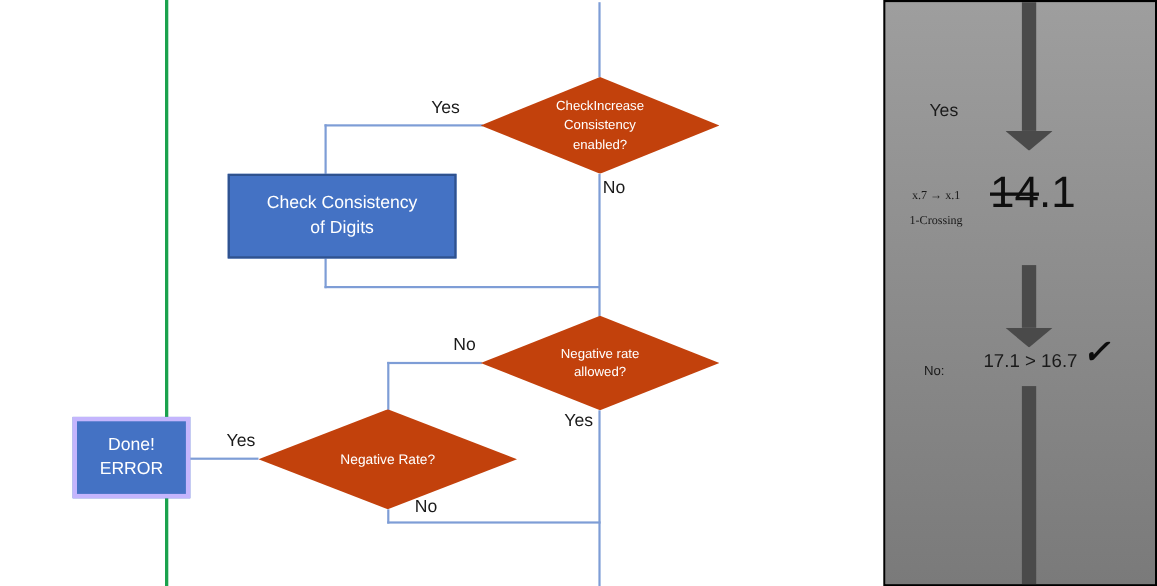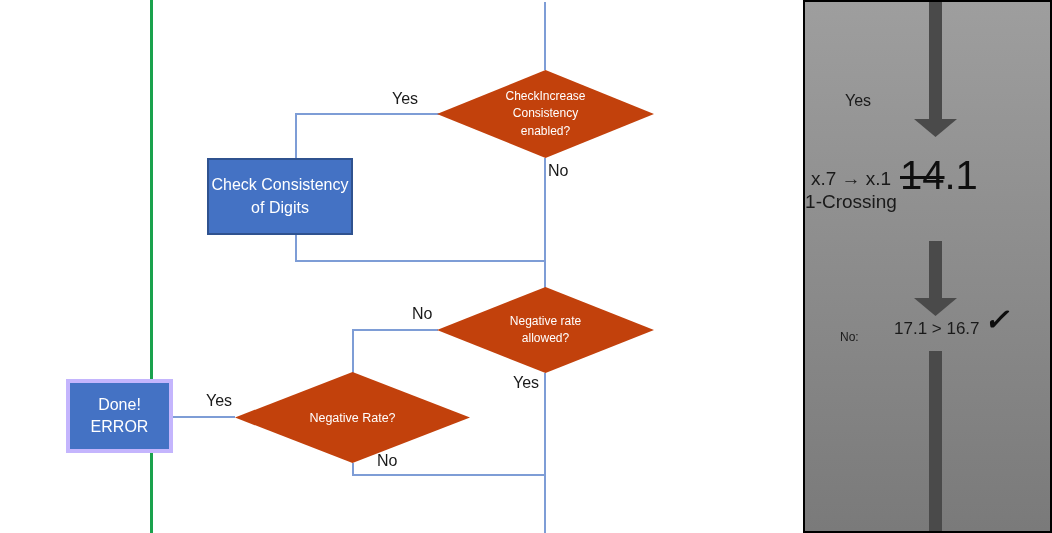--- a/index.html
+++ b/index.html
@@ -28,21 +28,21 @@
     position: absolute; background: #c2410c;
     clip-path: polygon(50% 0, 100% 50%, 50% 100%, 0 50%);
     display: flex; align-items: center; justify-content: center;
     text-align: center; color: #ffffff;
   }
   .d1 { left: 437px; top: 70px;  width: 217px; height: 88px; font-size: 12px; line-height: 1.45; }
   .d2 { left: 437px; top: 287px; width: 217px; height: 86px; font-size: 12px; line-height: 1.45; }
   .d3 { left: 235px; top: 372px; width: 235px; height: 91px; font-size: 12.5px; }
 
   .proc {
-    position: absolute; left: 207px; top: 158px; width: 146px; height: 77px;
+    position: absolute; left: 207px; top: 158px; width: 208px; height: 77px;
     background: #4472c4; border: 2px solid #2f528f; box-sizing: border-box;
     color: #fff; display: flex; align-items: center; justify-content: center;
     text-align: center; font-size: 16px; line-height: 1.4;
   }
   .done {
     position: absolute; left: 66px; top: 379px; width: 107px; height: 74px;
     background: #4472c4; border: 4px solid #c4b5fd; box-sizing: border-box;
     color: #fff; display: flex; align-items: center; justify-content: center;
     text-align: center; font-size: 16px; line-height: 1.4;
   }
@@ -61,21 +61,21 @@
   .bar3  { top: 349px; height: 180px; }
   .ahead {
     position: absolute; left: 109px; width: 43px; height: 18px; background: #4a4a4a;
     clip-path: polygon(0 0, 100% 0, 50% 100%);
   }
   .head1 { top: 117px; }
   .head2 { top: 296px; }
 
   .p-yes  { position: absolute; left: 40px; top: 90px;  font-size: 16px; }
   .p-rule { position: absolute; left: 0;    top: 165px; width: 92px; text-align: center;
-            font-size: 19px; line-height: 23px; }
+            font-size: 11px; line-height: 23px; font-family: Liberation Serif, serif; }
   .p-rule span { display: block; }
   .p-old  { position: absolute; left: 95px;  top: 153px; font-size: 40px; line-height: 40px; color: #0f0f0f; }
   .p-new  { position: absolute; left: 98px;  top: 189px; font-size: 40px; line-height: 40px; color: #0f0f0f; }
   .struck { text-decoration: line-through; text-decoration-thickness: 3px; }
   .p-no   { position: absolute; left: 35px;  top: 328px; font-size: 12px; }
   .p-cmp  { position: absolute; left: 89px;  top: 317px; font-size: 17px; }
   .p-chk  { position: absolute; left: 179px; top: 300px; font-size: 30px; font-weight: bold;
             font-style: italic; color: #0d0d0d; }
 </style>
 </head>

